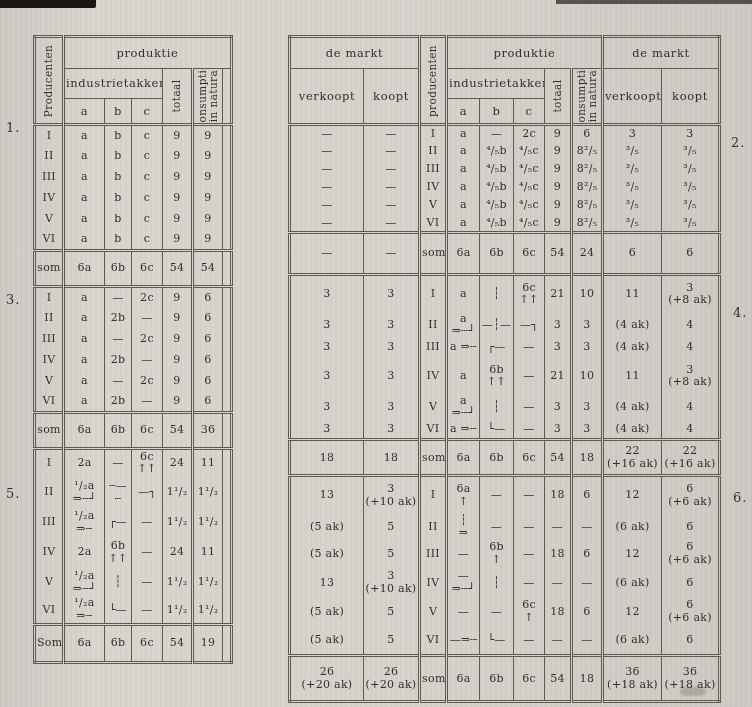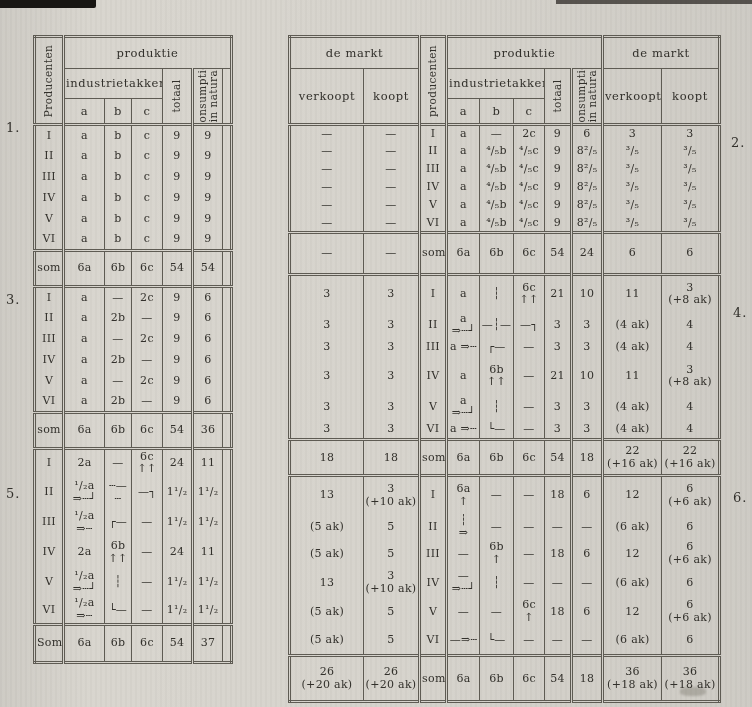--- a/index.html
+++ b/index.html
@@ -314,21 +314,21 @@
             <td class="dbl-r">1¹/₂</td>
             <td>1¹/₂</td>
             <td></td>
           </tr>
           <tr class="som-row">
             <td class="dbl-r">Som</td>
             <td>6a</td>
             <td>6b</td>
             <td>6c</td>
             <td class="dbl-r">54</td>
-            <td>37</td>
+            <td>19</td>
             <td></td>
           </tr>
         </tbody>
     </table>
   </div>
 
   <div class="twrap twrap-right">
     <table class="data-table" style="width:430px;">
       <colgroup>
         <col style="width:74px">

